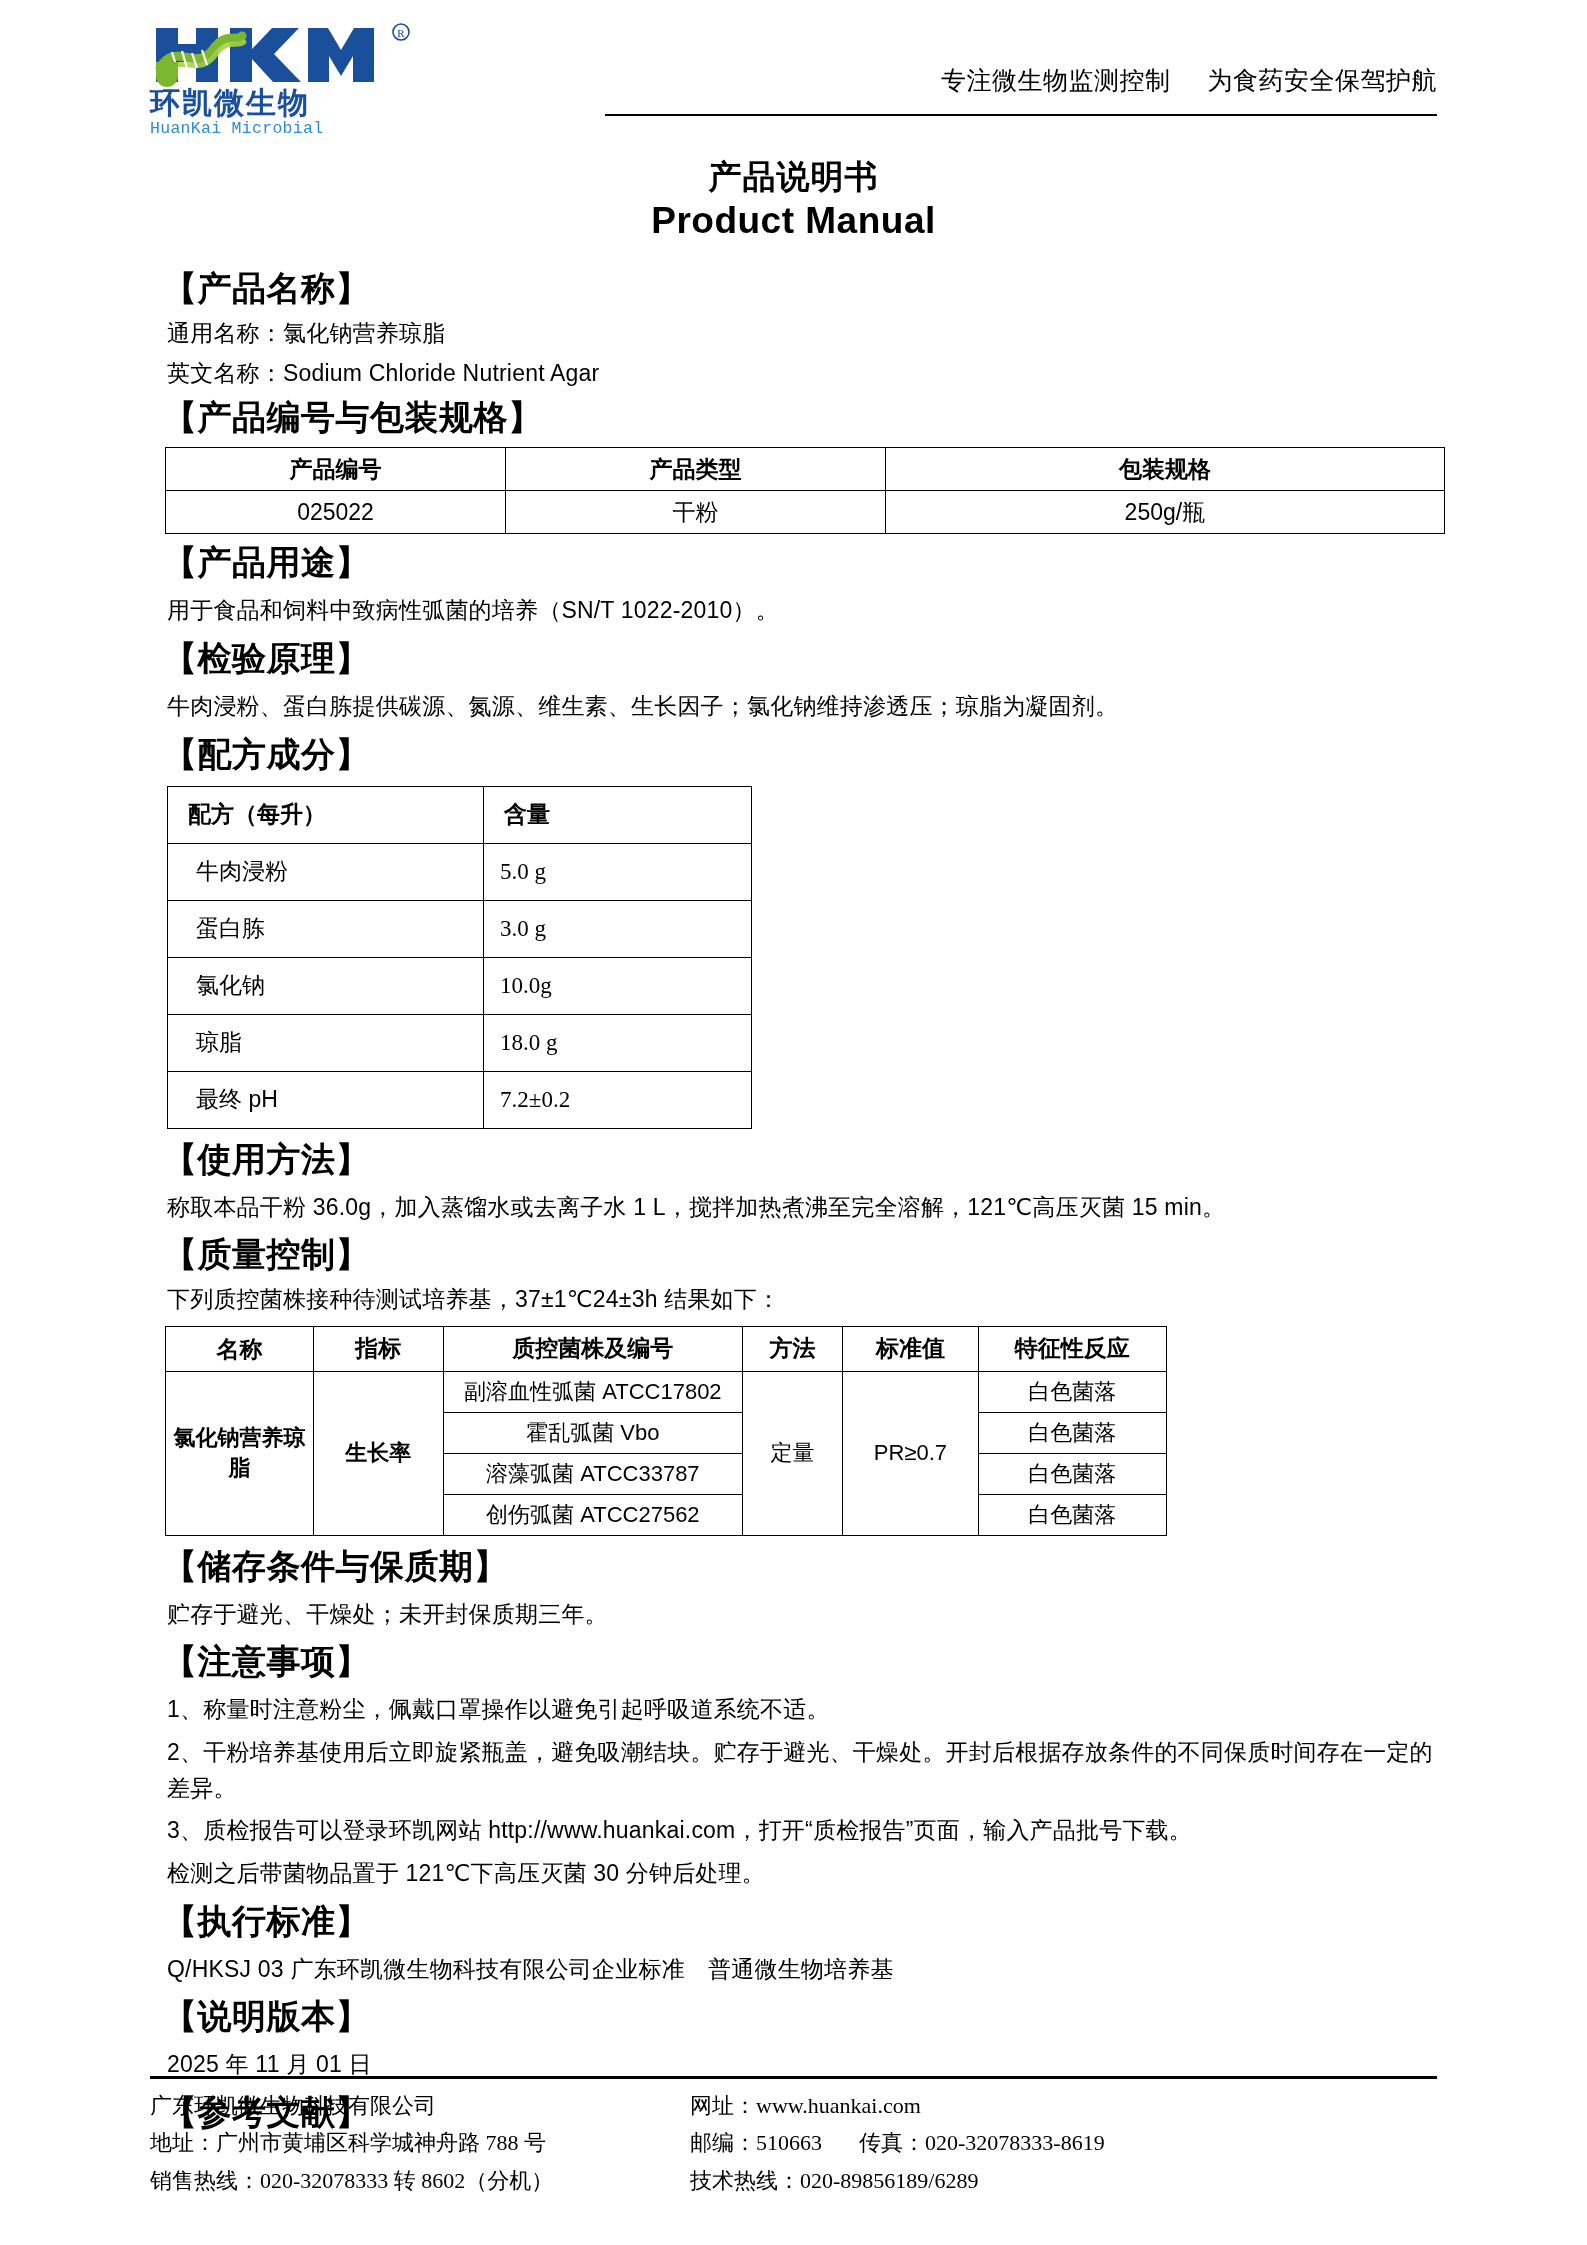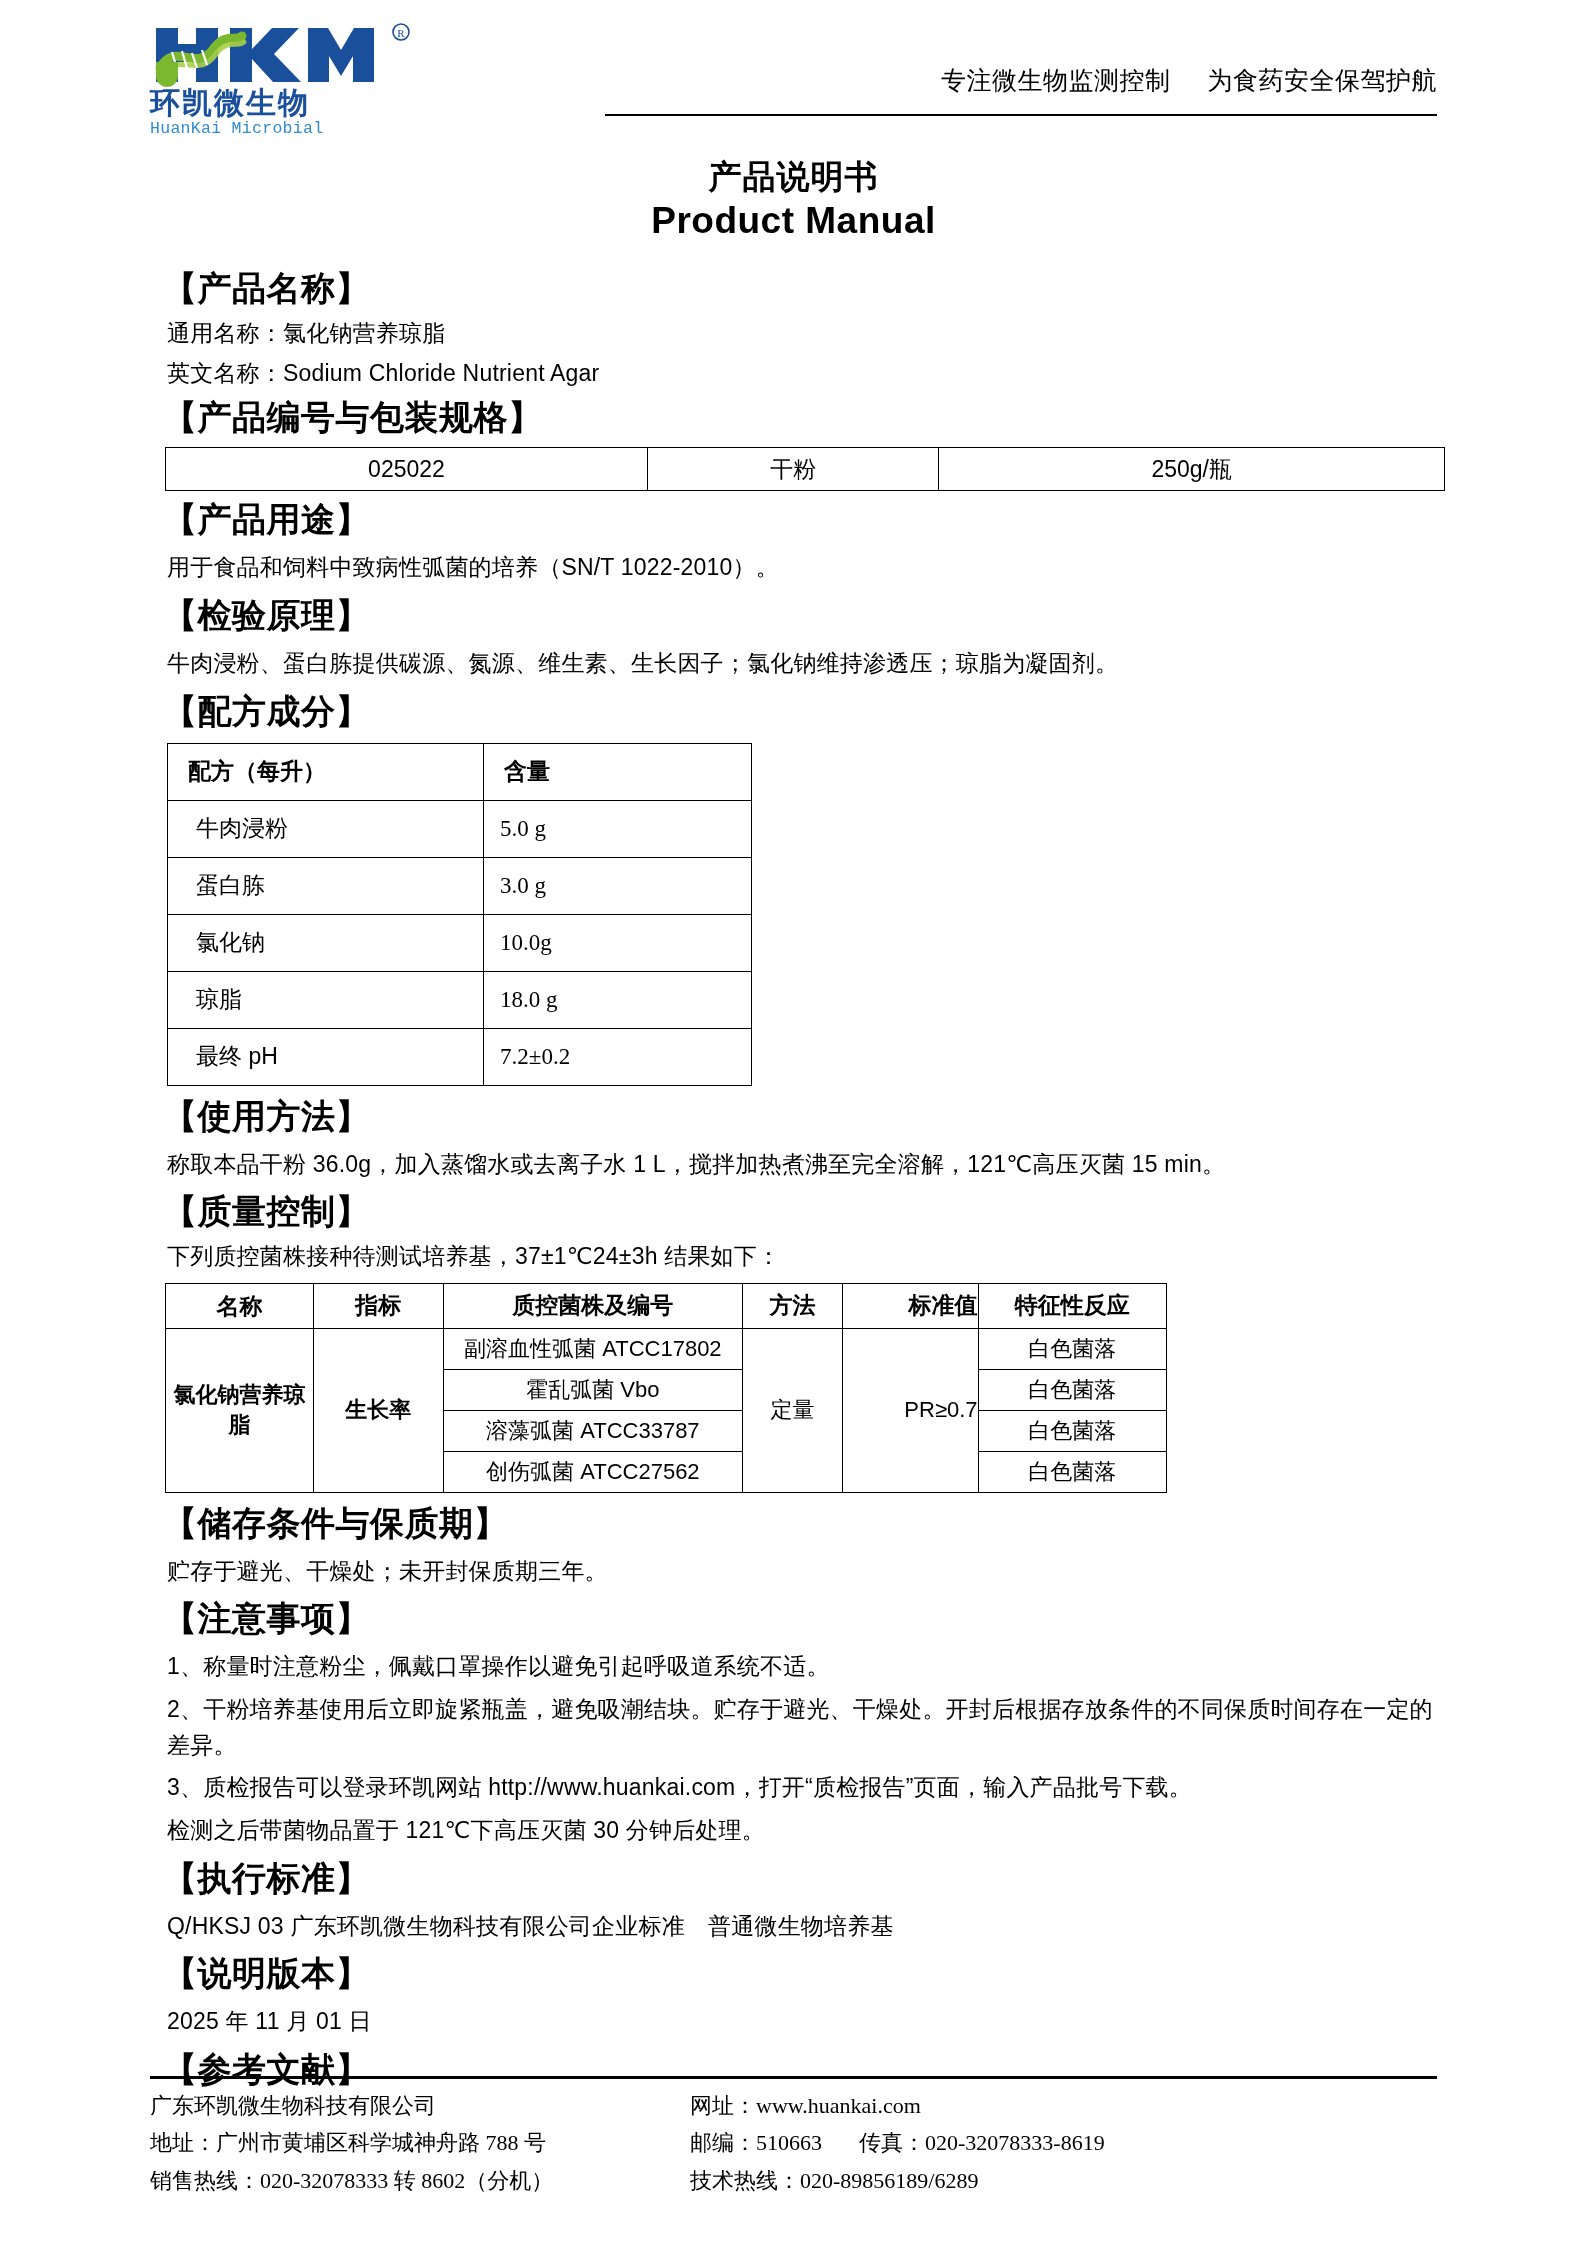--- a/index.html
+++ b/index.html
@@ -189,21 +189,21 @@
     font-size: 23px;
   }
   .tbl-qc td {
     height: 40px;
     font-size: 22px;
   }
   .tbl-qc .q-name   { width: 148px; font-weight: bold; line-height: 1.4; }
   .tbl-qc .q-index  { width: 130px; font-weight: bold; margin-top: 44px; }
   .tbl-qc .q-strain { width: 300px; }
   .tbl-qc .q-method { width: 100px; }
-  .tbl-qc .q-std    { width: 135px; text-align: right; }
+  .tbl-qc .q-std    { width: 135px; }
   .tbl-qc .q-react  { width: 189px; }
 
   
   .footer {
     position: absolute;
     left: 150px;
     right: 150px;
     bottom: 45px;
   }
   .footer-rule {
@@ -276,20 +276,25 @@
     <div class="para tight">
       <span>通用名称：</span><span>氯化钠营养琼脂</span>
     </div>
     <div class="para tight">
       <span>英文名称：</span><span>Sodium Chloride Nutrient Agar</span>
     </div>
 
     <div class="sec-head">【产品编号与包装规格】</div>
     <table class="tbl-prodcode">
       <tbody>
+          <tr>
+        <th class="c1">产品编号</th>
+        <th class="c2">产品类型</th>
+        <th class="c3">包装规格</th>
+      </tr>
       <tr>
         <td>025022</td>
         <td>干粉</td>
         <td>250g/瓶</td>
       </tr>
     </tbody>
       </table>
 
     <div class="sec-head">【产品用途】</div>
     <div class="para">用于食品和饲料中致病性弧菌的培养（SN/T 1022-2010）。</div>

